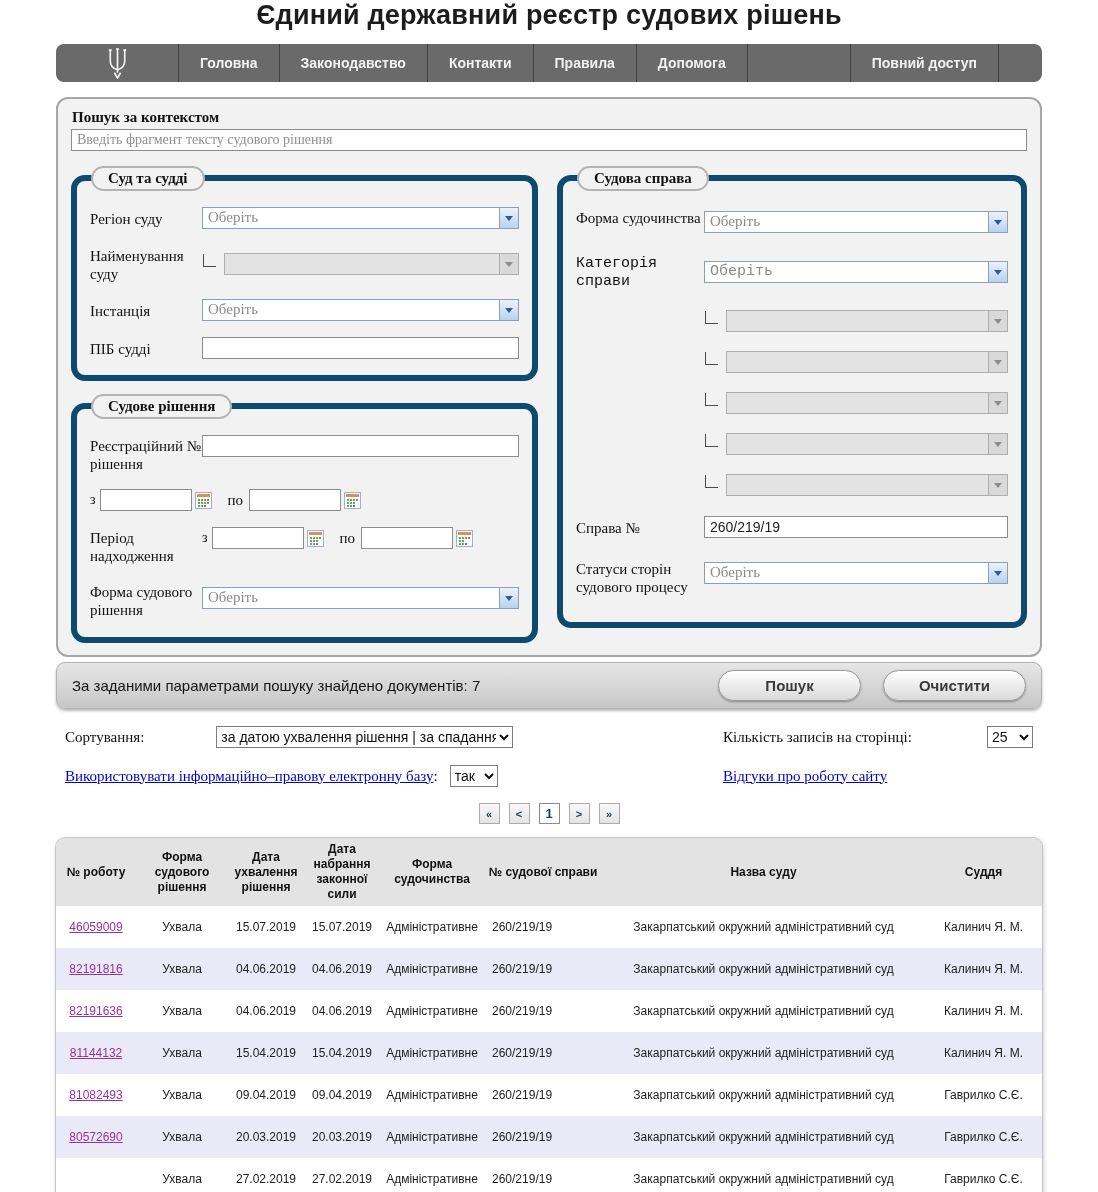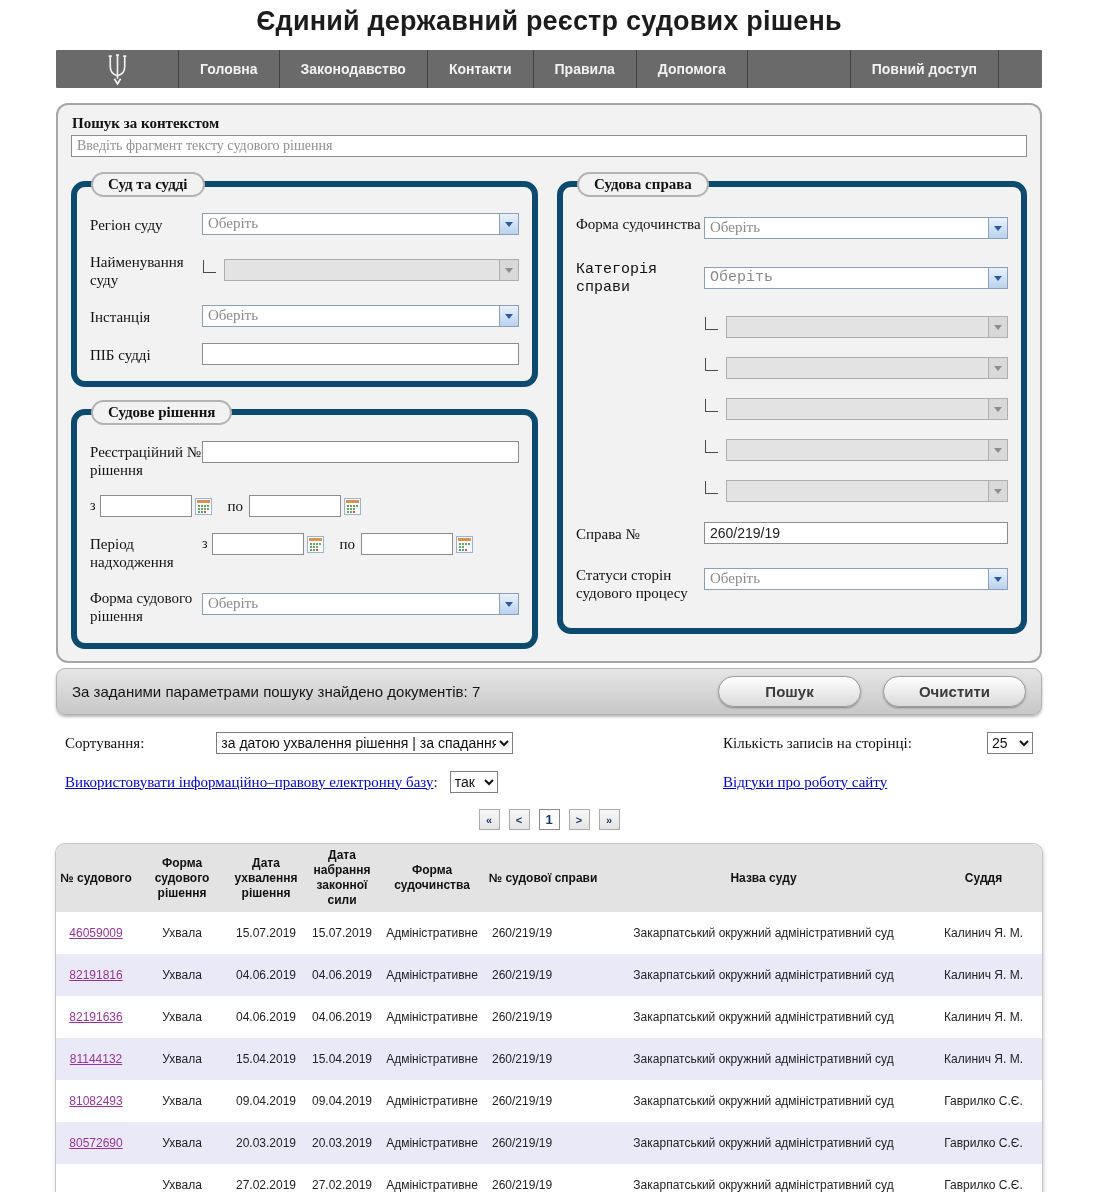--- a/index.html
+++ b/index.html
@@ -6,30 +6,30 @@
   html,body { background:#fff; }
   body {
     width: 1098px; height: 1192px; overflow: hidden;
     font-family: "Liberation Serif", serif;
     color:#111;
   }
   .center-col { width: 986px; margin: 0 auto; }
 
   
   .page-title {
-    text-align: center; padding-top: 6px;
+    text-align: center; 
     font-family: "Liberation Sans", sans-serif;
     font-weight: bold; font-size: 27px; color:#1c1c1c;
     letter-spacing: .2px;
   }
 
   
   .nav {
     margin-top: 13px; height: 38px;
-    background:#6a6a6a; border-radius: 1px;
+    background:#6a6a6a; border-radius: 8px;
     display:flex; align-items: stretch;
     font-family:"Liberation Sans", sans-serif;
     font-weight:bold; font-size:14px; color:#f2f2f2;
     overflow:hidden;
   }
   .nav-logo { width:122px; display:flex; align-items:center; justify-content:center; }
   .nav-cell {
     display:flex; align-items:center; padding:0 21px;
     border-left:1px solid #424242; cursor:default; white-space:nowrap;
   }
@@ -498,21 +498,21 @@
           <col style="width:92px">
           <col style="width:76px">
           <col style="width:76px">
         <col style="width:104px">
           <col style="width:118px">
           <col style="width:323px">
           <col style="width:117px">
       </colgroup>
       <thead>
         <tr>
-          <th>№ судового</th>
+          <th>№ роботу</th>
           <th>Форма судового рішення</th>
           <th>Дата ухвалення рішення</th>
           <th>Дата набрання законної сили</th>
           <th>Форма судочинства</th>
           <th>№ судової справи</th>
           <th>Назва суду</th>
           <th>Суддя</th>
         </tr>
       </thead>
       <tbody>

